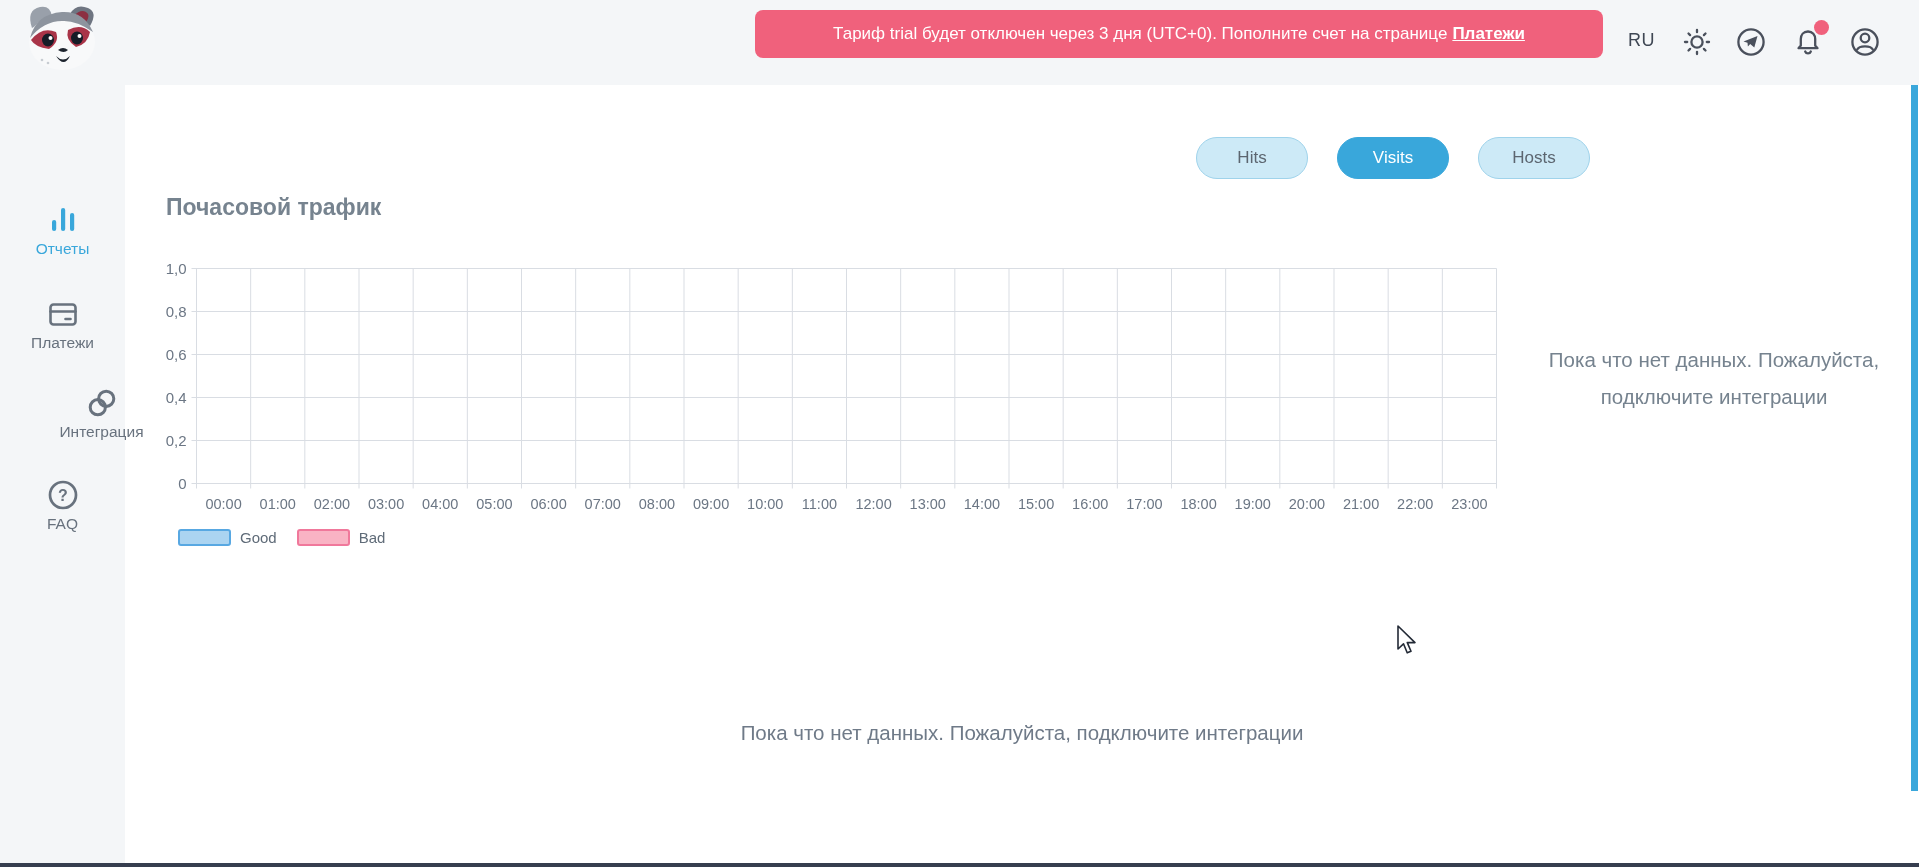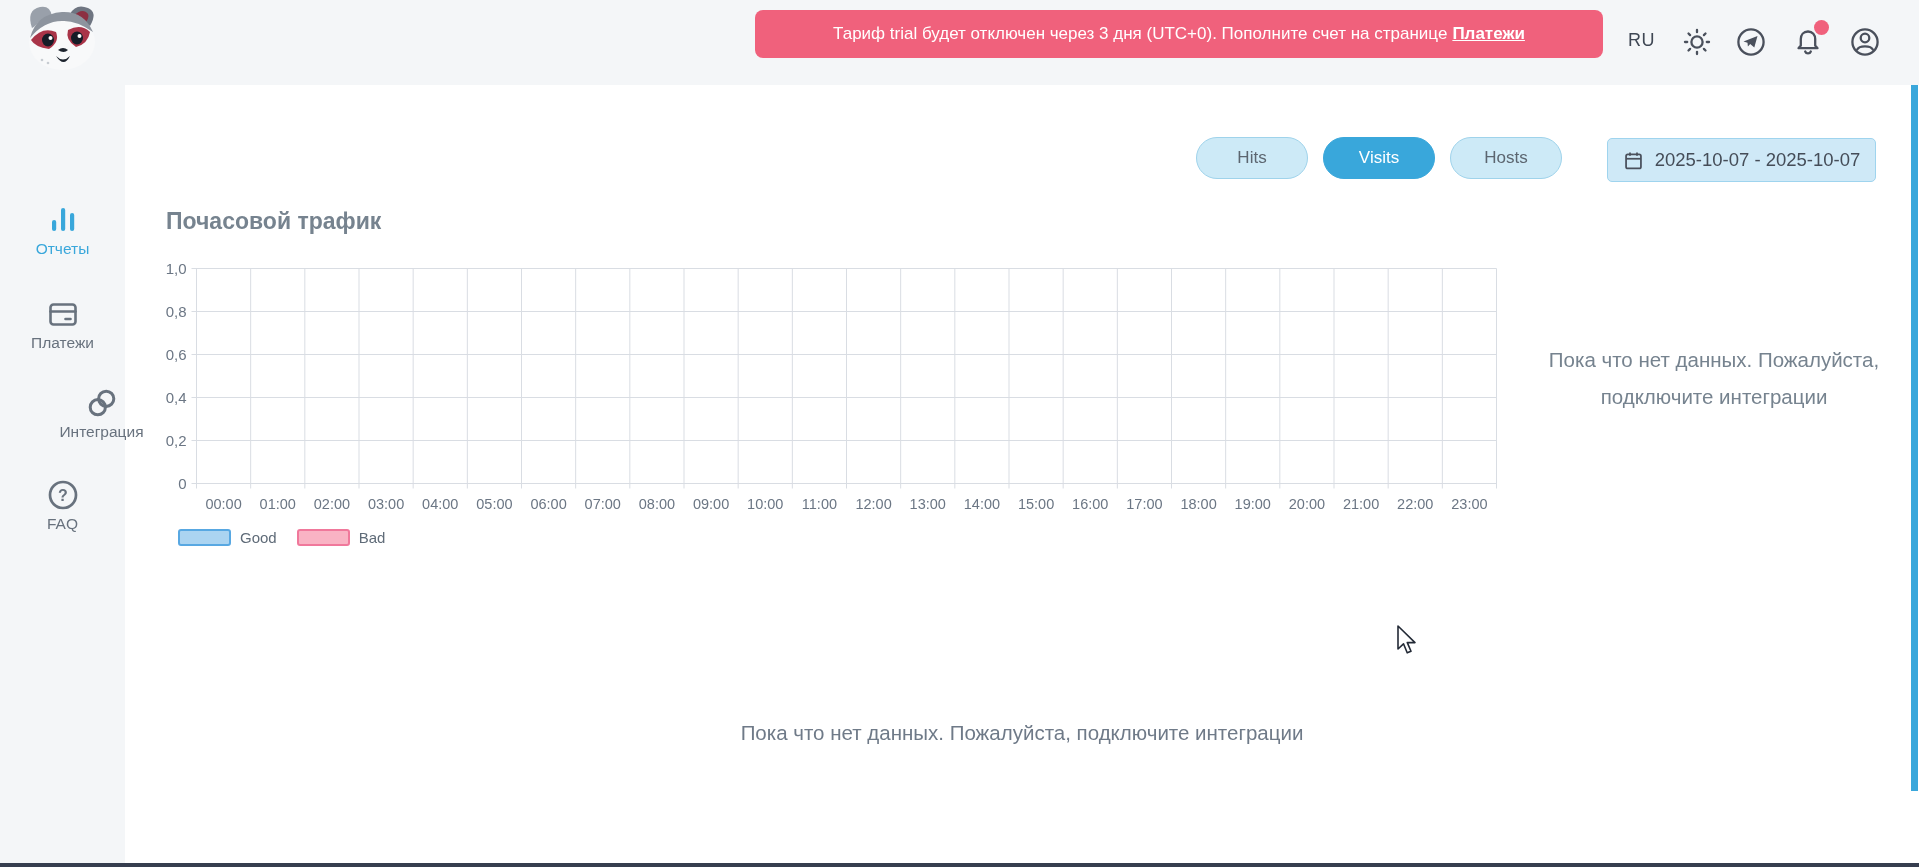--- a/index.html
+++ b/index.html
@@ -27,30 +27,30 @@
   .sidebar { position:absolute; left:0; top:85px; width:125px; height:778px; background:#f4f6f8; z-index:1; }
   .side-item { position:absolute; left:0; width:125px; text-align:center; color:#68727e; cursor:pointer; }
   .side-item .sicon { height:38px; display:flex; align-items:flex-end; justify-content:center; }
   .side-item svg { width:34px; height:34px; }
   .side-item .slabel { margin-top:3px; font-size:15.5px; }
   .side-item.active { color:#39a7db; }
   .si-1 { top:114px; } .si-2 { top:208px; } .si-3 { top:297px;margin-left:39px; } .si-4 { top:389px; }
 
   
   .main-title { position:absolute; left:166px; top:134px; font-size:30px; font-weight:700; color:#263445; }
-  .tabs { position:absolute; left:1196px; top:137px; display:flex; gap:15px; }
+  .tabs { position:absolute; left:1196px; top:137px; display:flex; gap:29px; }
   .tab { height:42px; min-width:112px; padding:0 24px; border-radius:21px; background:#cdeaf7;
          border:1px solid #9fd3eb; color:#5c6670; font-size:17px; display:flex; align-items:center;
          justify-content:center; cursor:pointer; font-family:inherit; }
   .tab.active { background:#39a7db; border-color:#39a7db; color:#ffffff; }
   .datepicker { position:absolute; left:1607px; top:138px; width:269px; height:44px; background:#cfe9f7;
                 border:1px solid #9fd4ee; border-radius:5px; display:flex; align-items:center;
                 justify-content:center; gap:11px; cursor:pointer; color:#454d58; font-size:18.5px; }
   .datepicker svg { width:21px; height:21px; color:#4a505c; }
-  .section-title { position:absolute; left:166px; top:208px; font-size:23px; font-weight:700; color:#76838f; }
+  .section-title { position:absolute; left:166px; top:194px; font-size:23px; font-weight:700; color:#76838f; }
 
   .chart-wrap { position:absolute; left:160px; top:262px; width:1356px; height:252px; }
   .legend { position:absolute; left:178px; top:529px; display:flex; align-items:center; gap:20px; }
   .legend-item { display:flex; align-items:flex-end; gap:9px; cursor:pointer; }
   .legend-swatch { width:53px; height:17px; border-radius:3px; border:2px solid transparent; }
   .legend-label { font-size:15px; color:#5f6b78; }
 
   .side-empty { position:absolute; left:1540px; top:341px; width:348px; text-align:center;
                 font-size:20.5px; line-height:37px; color:#76838f; }
   .server-time { position:absolute; left:1000px; top:562px; width:500px; text-align:right;
@@ -178,29 +178,20 @@
     </div>
   </div>
 
 
   <div class="tabs">
     <button class="tab">Hits</button>
     <button class="tab active">Visits</button>
     <button class="tab">Hosts</button>
   </div>
 
-  <div class="datepicker">
-    <svg viewBox="0 0 24 24" fill="none" stroke="currentColor" stroke-width="2">
-      <rect x="3.5" y="5" width="17" height="16" rx="2"></rect>
-      <line x1="3.5" y1="10" x2="20.5" y2="10"></line>
-      <line x1="8" y1="2.8" x2="8" y2="6.6"></line>
-        <line x1="16" y1="2.8" x2="16" y2="6.6"></line>
-    </svg>
-    <span>2025-10-07 - 2025-10-07</span>
-  </div>
 
   <div class="section-title">Почасовой трафик</div>
 
   <div class="chart-wrap">
     <svg id="hourly-chart-svg" width="1356" height="252" viewBox="0 0 1356 252">
         <line x1="31.5" y1="6.5" x2="1336.5" y2="6.5" stroke="#d9dde3" stroke-width="1"></line>
         <text x="26.5" y="11.5" text-anchor="end" fill="#6b7684" font-size="15" font-family="Liberation Sans, sans-serif">1,0</text>
         <line x1="31.5" y1="49.5" x2="1336.5" y2="49.5" stroke="#d9dde3" stroke-width="1"></line>
         <text x="26.5" y="54.5" text-anchor="end" fill="#6b7684" font-size="15" font-family="Liberation Sans, sans-serif">0,8</text>
         <line x1="31.5" y1="92.5" x2="1336.5" y2="92.5" stroke="#d9dde3" stroke-width="1"></line>

